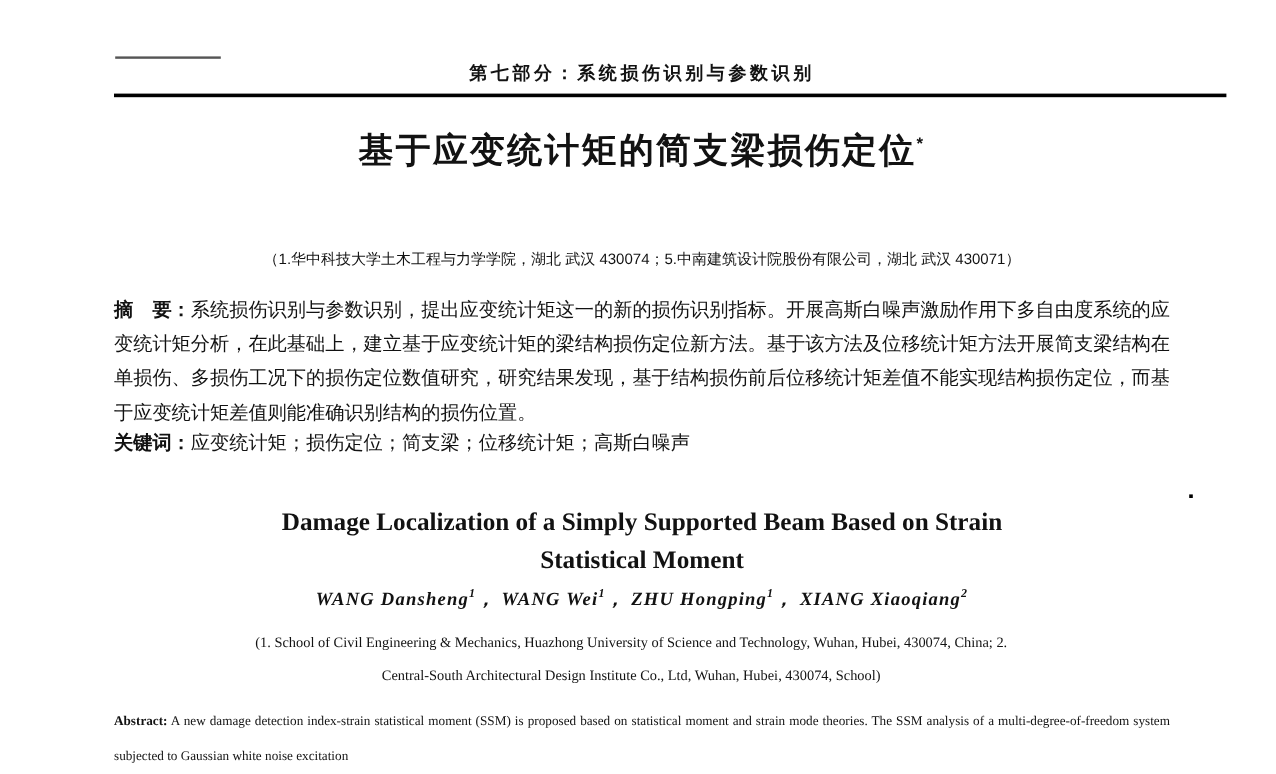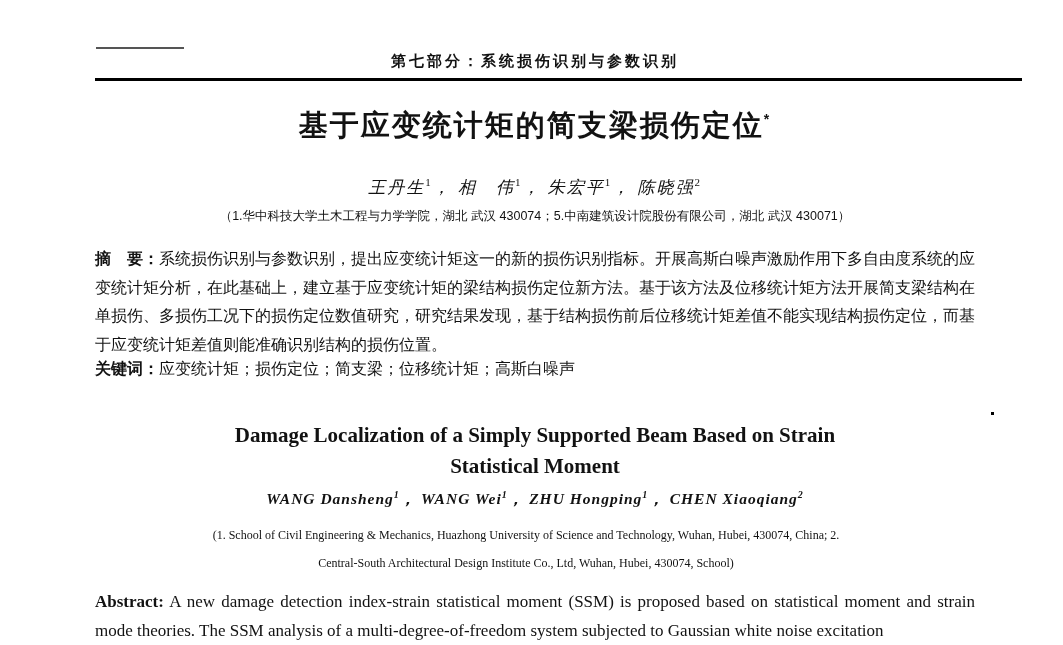--- a/index.html
+++ b/index.html
@@ -64,60 +64,54 @@
   }
   .en-authors sup{font-size:10px;}
   .en-affiliation{
     left:86px;top:522px;width:880px;
     font-family:"Liberation Serif",serif;
     font-size:12px;line-height:27.5px;
   }
   .en-abstract{
     left:95px;top:587px;width:880px;
     font-family:"Liberation Serif",serif;
-    font-size:17px;line-height:29px;
+    font-size:11px;line-height:29px;
   }
   .speck{left:991px;top:412px;width:3px;height:3px;background:#000;}
 </style>
 </head>
 <body>
 
 <div class="page">
 
   <div class="abs artifact-topline"></div>
 
   <div class="abs running-header center">第七部分：系统损伤识别与参数识别</div>
 
   <div class="abs header-rule"></div>
 
   <div class="abs cn-title center"><span>基于应变统计矩的简支梁损伤定位</span><sup>*</sup></div>
 
-  <div class="abs cn-authors center">
-    <span><span>王丹生</span><sup>1</sup><span>，</span></span>
-    <span><span>相　伟</span><sup>1</sup><span>，</span></span>
-    <span><span>朱宏平</span><sup>1</sup><span>，</span></span>
-    <span><span>陈晓强</span><sup>2</sup><span></span></span>
-  </div>
 
   <div class="abs cn-affiliation center">（1.华中科技大学土木工程与力学学院，湖北 武汉 430074；5.中南建筑设计院股份有限公司，湖北 武汉 430071）</div>
 
   <div class="abs cn-abstract justify"><span class="label">摘　要：</span><span>系统损伤识别与参数识别，提出应变统计矩这一的新的损伤识别指标。开展高斯白噪声激励作用下多自由度系统的应变统计矩分析，在此基础上，建立基于应变统计矩的梁结构损伤定位新方法。基于该方法及位移统计矩方法开展简支梁结构在单损伤、多损伤工况下的损伤定位数值研究，研究结果发现，基于结构损伤前后位移统计矩差值不能实现结构损伤定位，而基于应变统计矩差值则能准确识别结构的损伤位置。</span></div>
 
   <div class="abs en-title center">
     <div>Damage Localization of a Simply Supported Beam Based on Strain</div>
     <div>Statistical Moment</div>
   </div>
 
   <div class="abs cn-keywords"><span class="label">关键词：</span><span>应变统计矩；损伤定位；简支梁；位移统计矩；高斯白噪声</span></div>
 
   <div class="abs en-authors center">
     <span><span>WANG Dansheng</span><sup>1</sup><span>，</span></span>
     <span><span>WANG Wei</span><sup>1</sup><span>，</span></span>
     <span><span>ZHU Hongping</span><sup>1</sup><span>，</span></span>
-    <span><span>CHEN Xiaoqiang</span><sup>2</sup><span></span></span>
+    <span><span>XIANG Xiaoqiang</span><sup>2</sup><span></span></span>
   </div>
 
   <div class="abs en-affiliation center">
     <div>(1. School of Civil Engineering &amp; Mechanics, Huazhong University of Science and Technology, Wuhan, Hubei, 430074, China; 2.</div>
     <div>Central-South Architectural Design Institute Co., Ltd, Wuhan, Hubei, 430074, School)</div>
   </div>
 
   <div class="abs en-abstract justify"><span class="label">Abstract:</span> <span>A new damage detection index-strain statistical moment (SSM) is proposed based on statistical moment and strain mode theories. The SSM analysis of a multi-degree-of-freedom system subjected to Gaussian white noise excitation</span></div>
 
   <div class="abs speck"></div>

